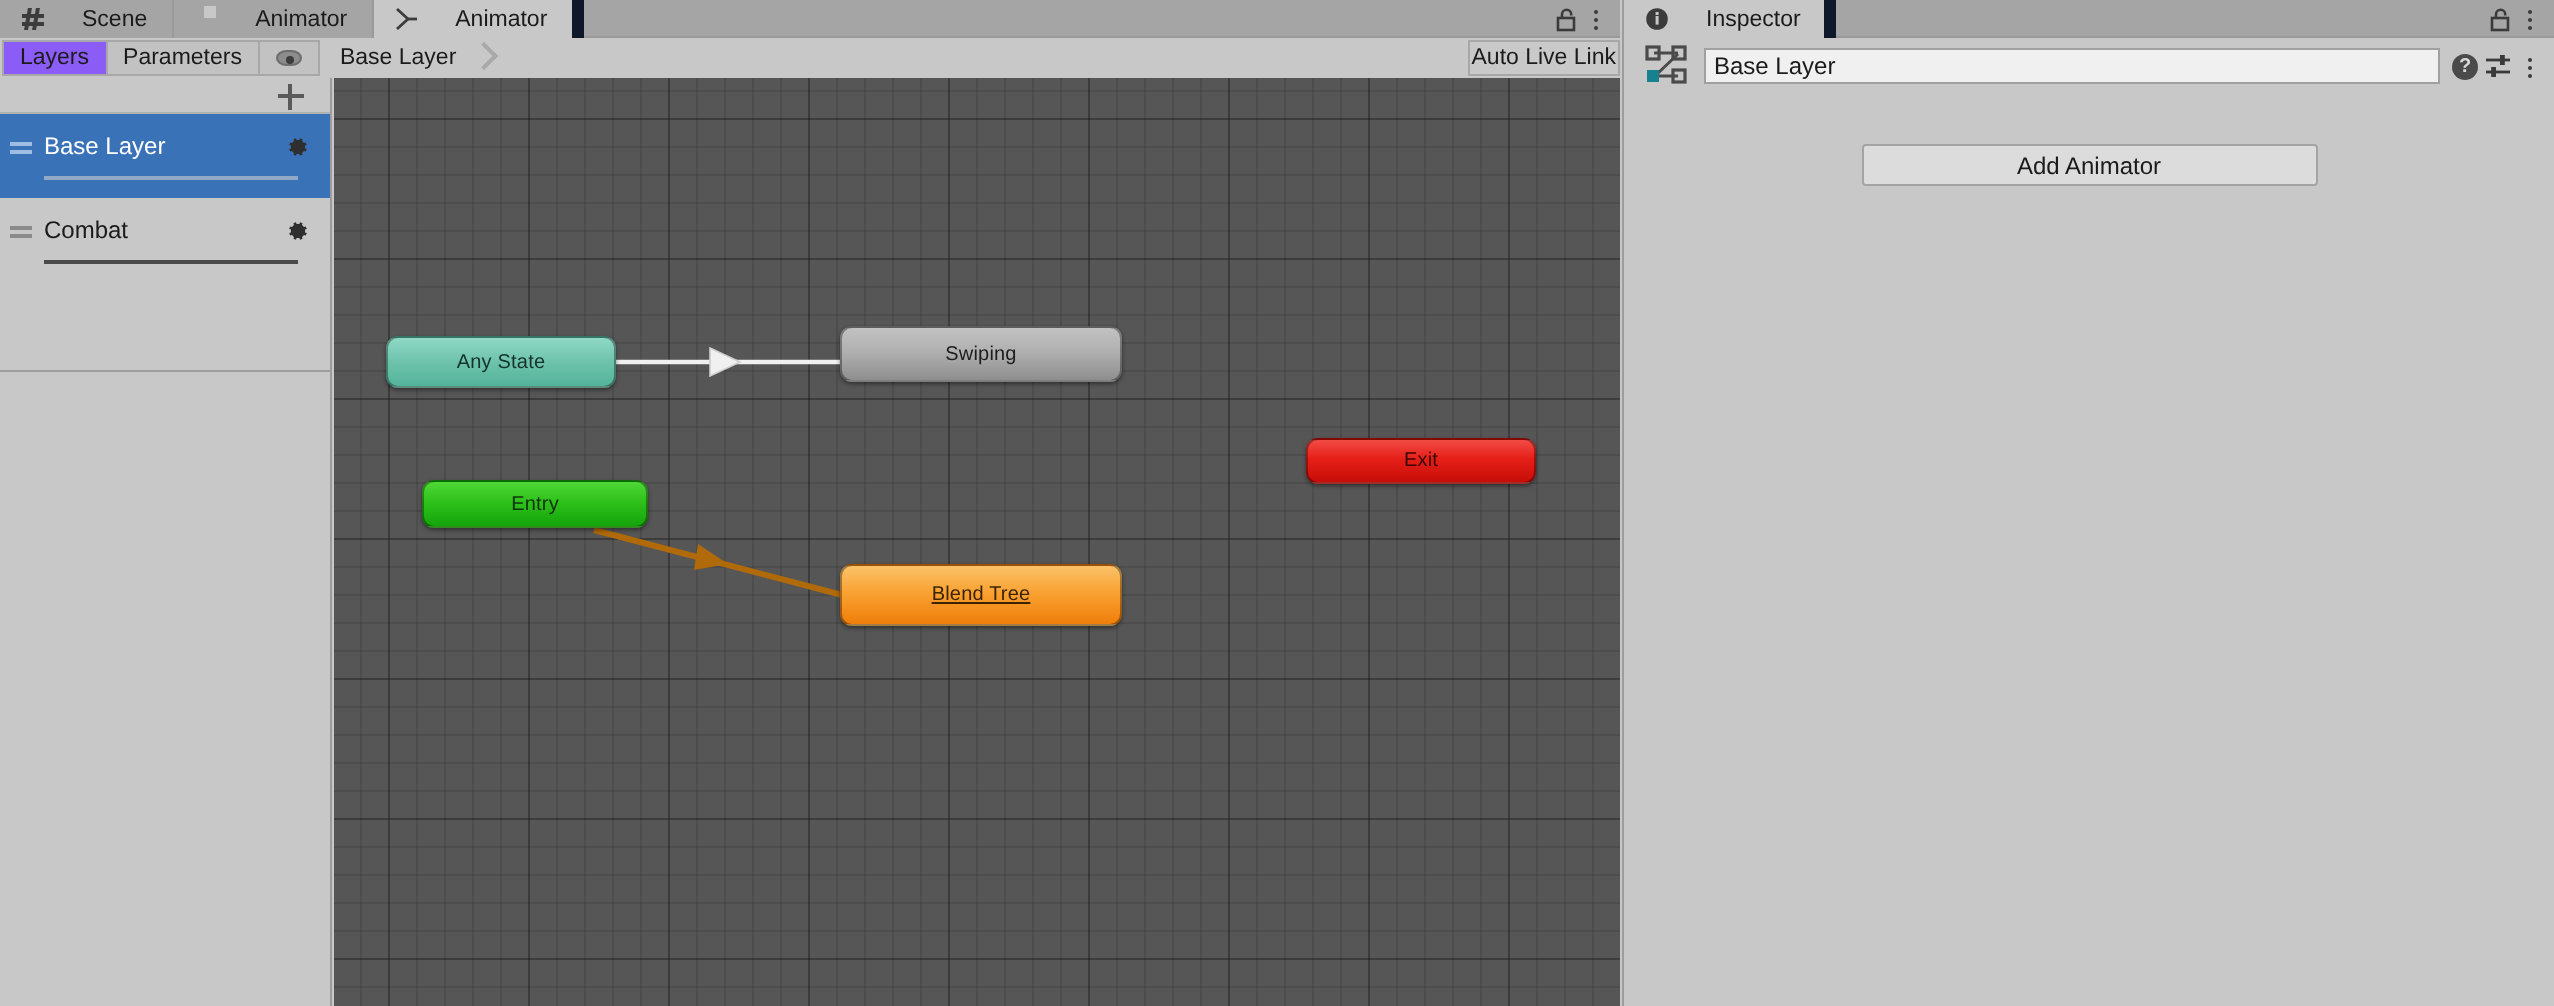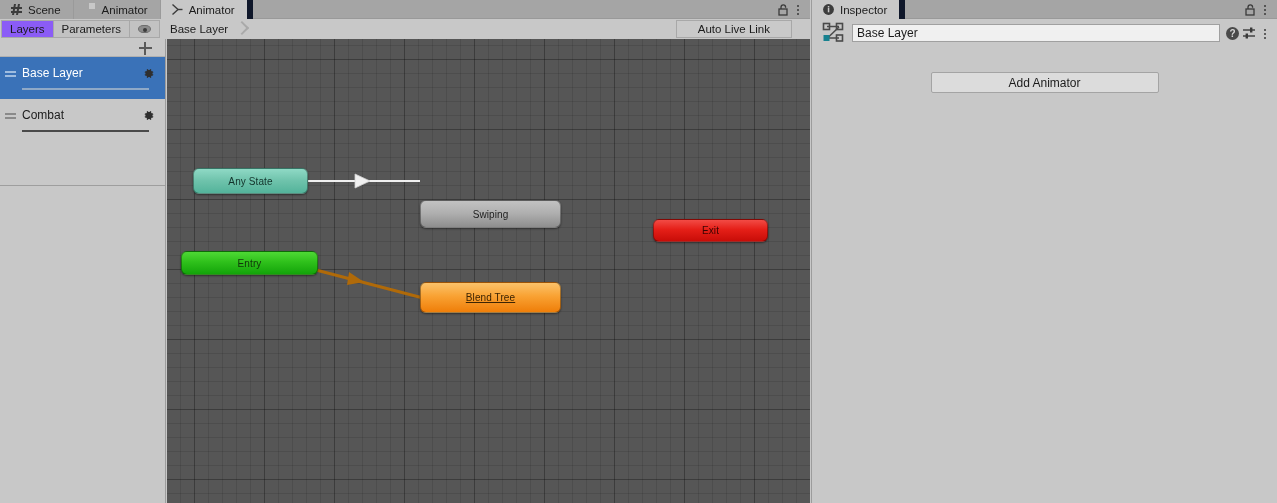--- a/index.html
+++ b/index.html
@@ -34,21 +34,21 @@
     height: 19px;
     width: 100%;
     background: #a5a5a5;
     border-bottom: 1px solid #999;
     display: flex;
     align-items: stretch;
   }
   .tab {
     display: flex;
     align-items: center;
-    gap: 5px;
+    gap: 18px;
     padding: 0 12px 0 10px;
     height: 19px;
     font-size: 11.5px;
     color: #1b1b1b;
     background: #a5a5a5;
     border-right: 1px solid #9a9a9a;
     cursor: default;
     white-space: nowrap;
   }
   .tab.active {
@@ -190,24 +190,24 @@
     content:"";
     position: absolute;
     left: 1px; top: 4px;
     width: 8px; height: 8px;
     border-right: 2px solid #a9a9a9;
     border-top: 2px solid #a9a9a9;
     transform: rotate(45deg);
   }
   .auto-live-link {
     margin-left: auto;
-    margin-right: 18px;
+    margin-right: 0px;
     height: 18px;
     margin-top: 1px;
-    padding: 0 21px;
+    padding: 0 1px;
     font-size: 11.5px;
     color: #1b1b1b;
     background: #c9c9c9;
     border: 1px solid #a8a8a8;
     display: flex; align-items: center;
     cursor: default;
     white-space: nowrap;
   }
 
   
@@ -530,29 +530,29 @@
         <g>
           <line x1="130" y1="226" x2="256" y2="259" stroke="#b06a09" stroke-width="3"></line>
           <polygon points="182,233 197,243 180,246" fill="#b06a09"></polygon>
         </g>
       </svg>
 
       <div class="node node-any" style="left:26px; top:129px; width:115px; height:26px;">
         <span>Any State</span>
       </div>
 
-      <div class="node node-state" style="left:253px; top:124px; width:141px; height:28px;margin-top:37px;">
+      <div class="node node-state" style="left:253px; top:124px; width:141px; height:28px;">
         <span>Swiping</span>
       </div>
 
       <div class="node node-exit" style="left:486px; top:180px; width:115px; height:23px;">
         <span>Exit</span>
       </div>
 
-      <div class="node node-entry" style="left:14px; top:201px; width:137px; height:24px;margin-top:11px;">
+      <div class="node node-entry" style="left:44px; top:201px; width:113px; height:24px;">
         <span>Entry</span>
       </div>
 
       <div class="node node-default" style="left:253px; top:243px; width:141px; height:31px;">
         <span>Blend Tree</span>
       </div>
 
     </div>
   </div>
 

